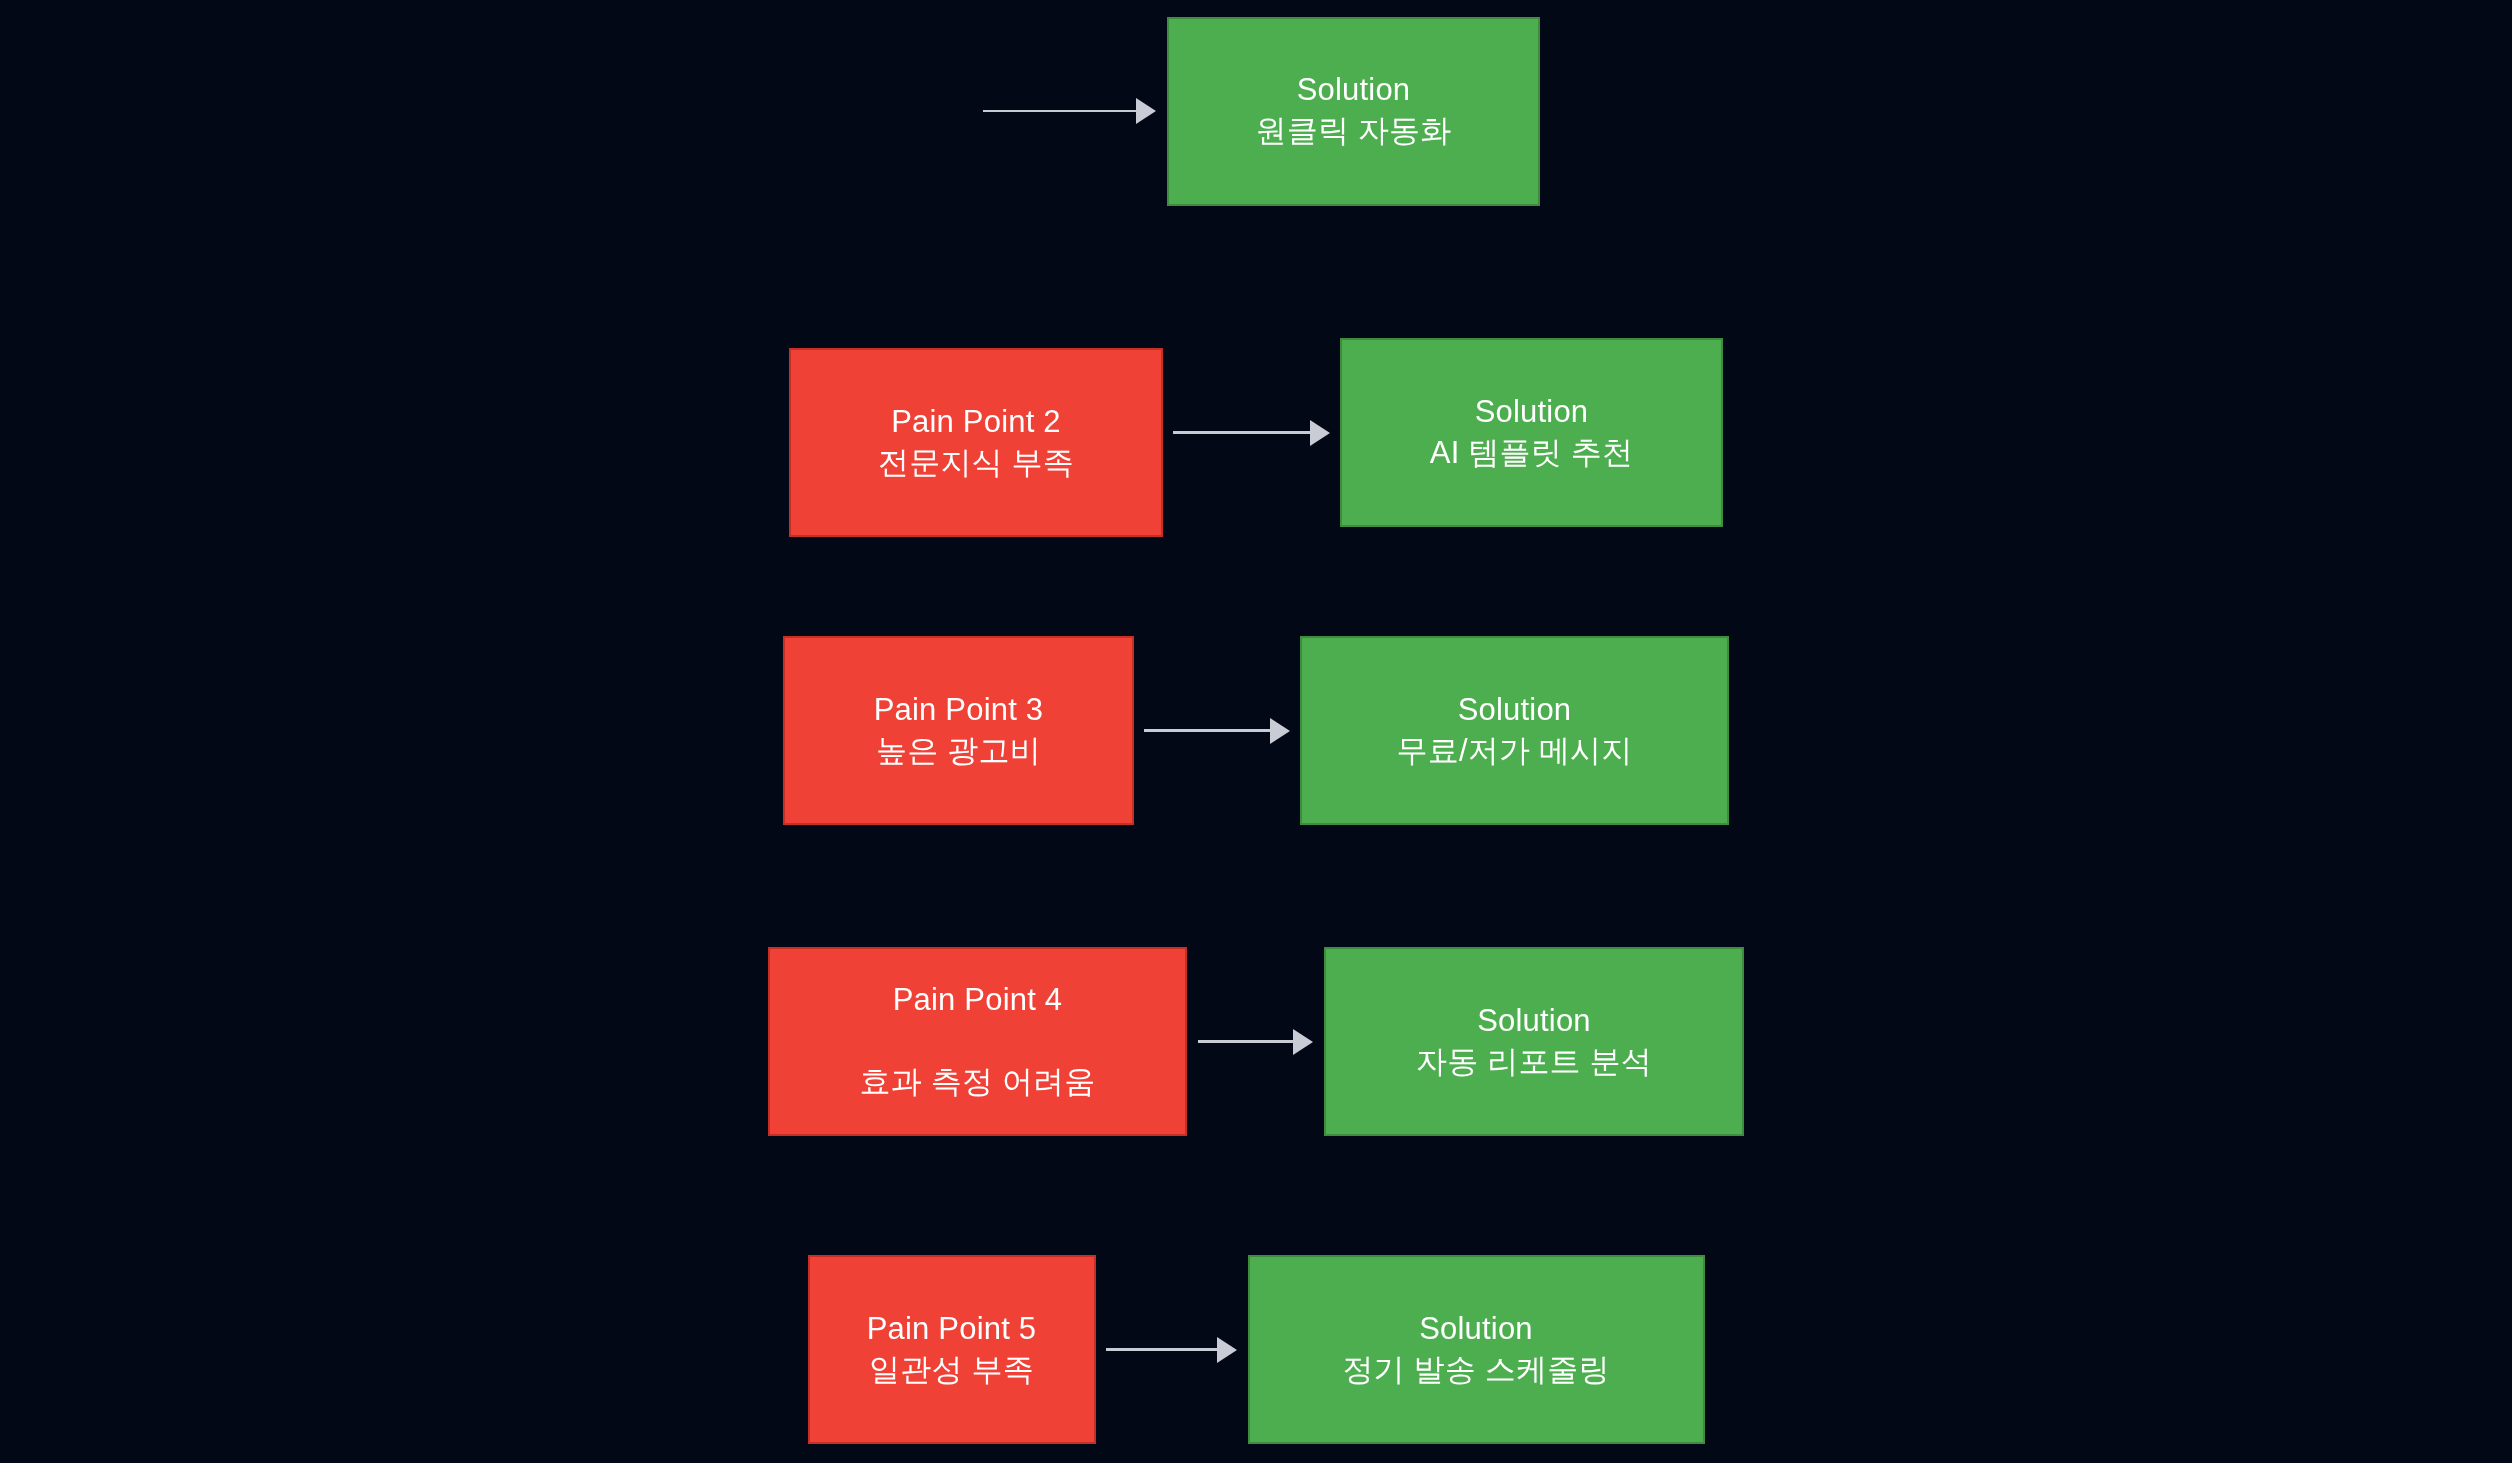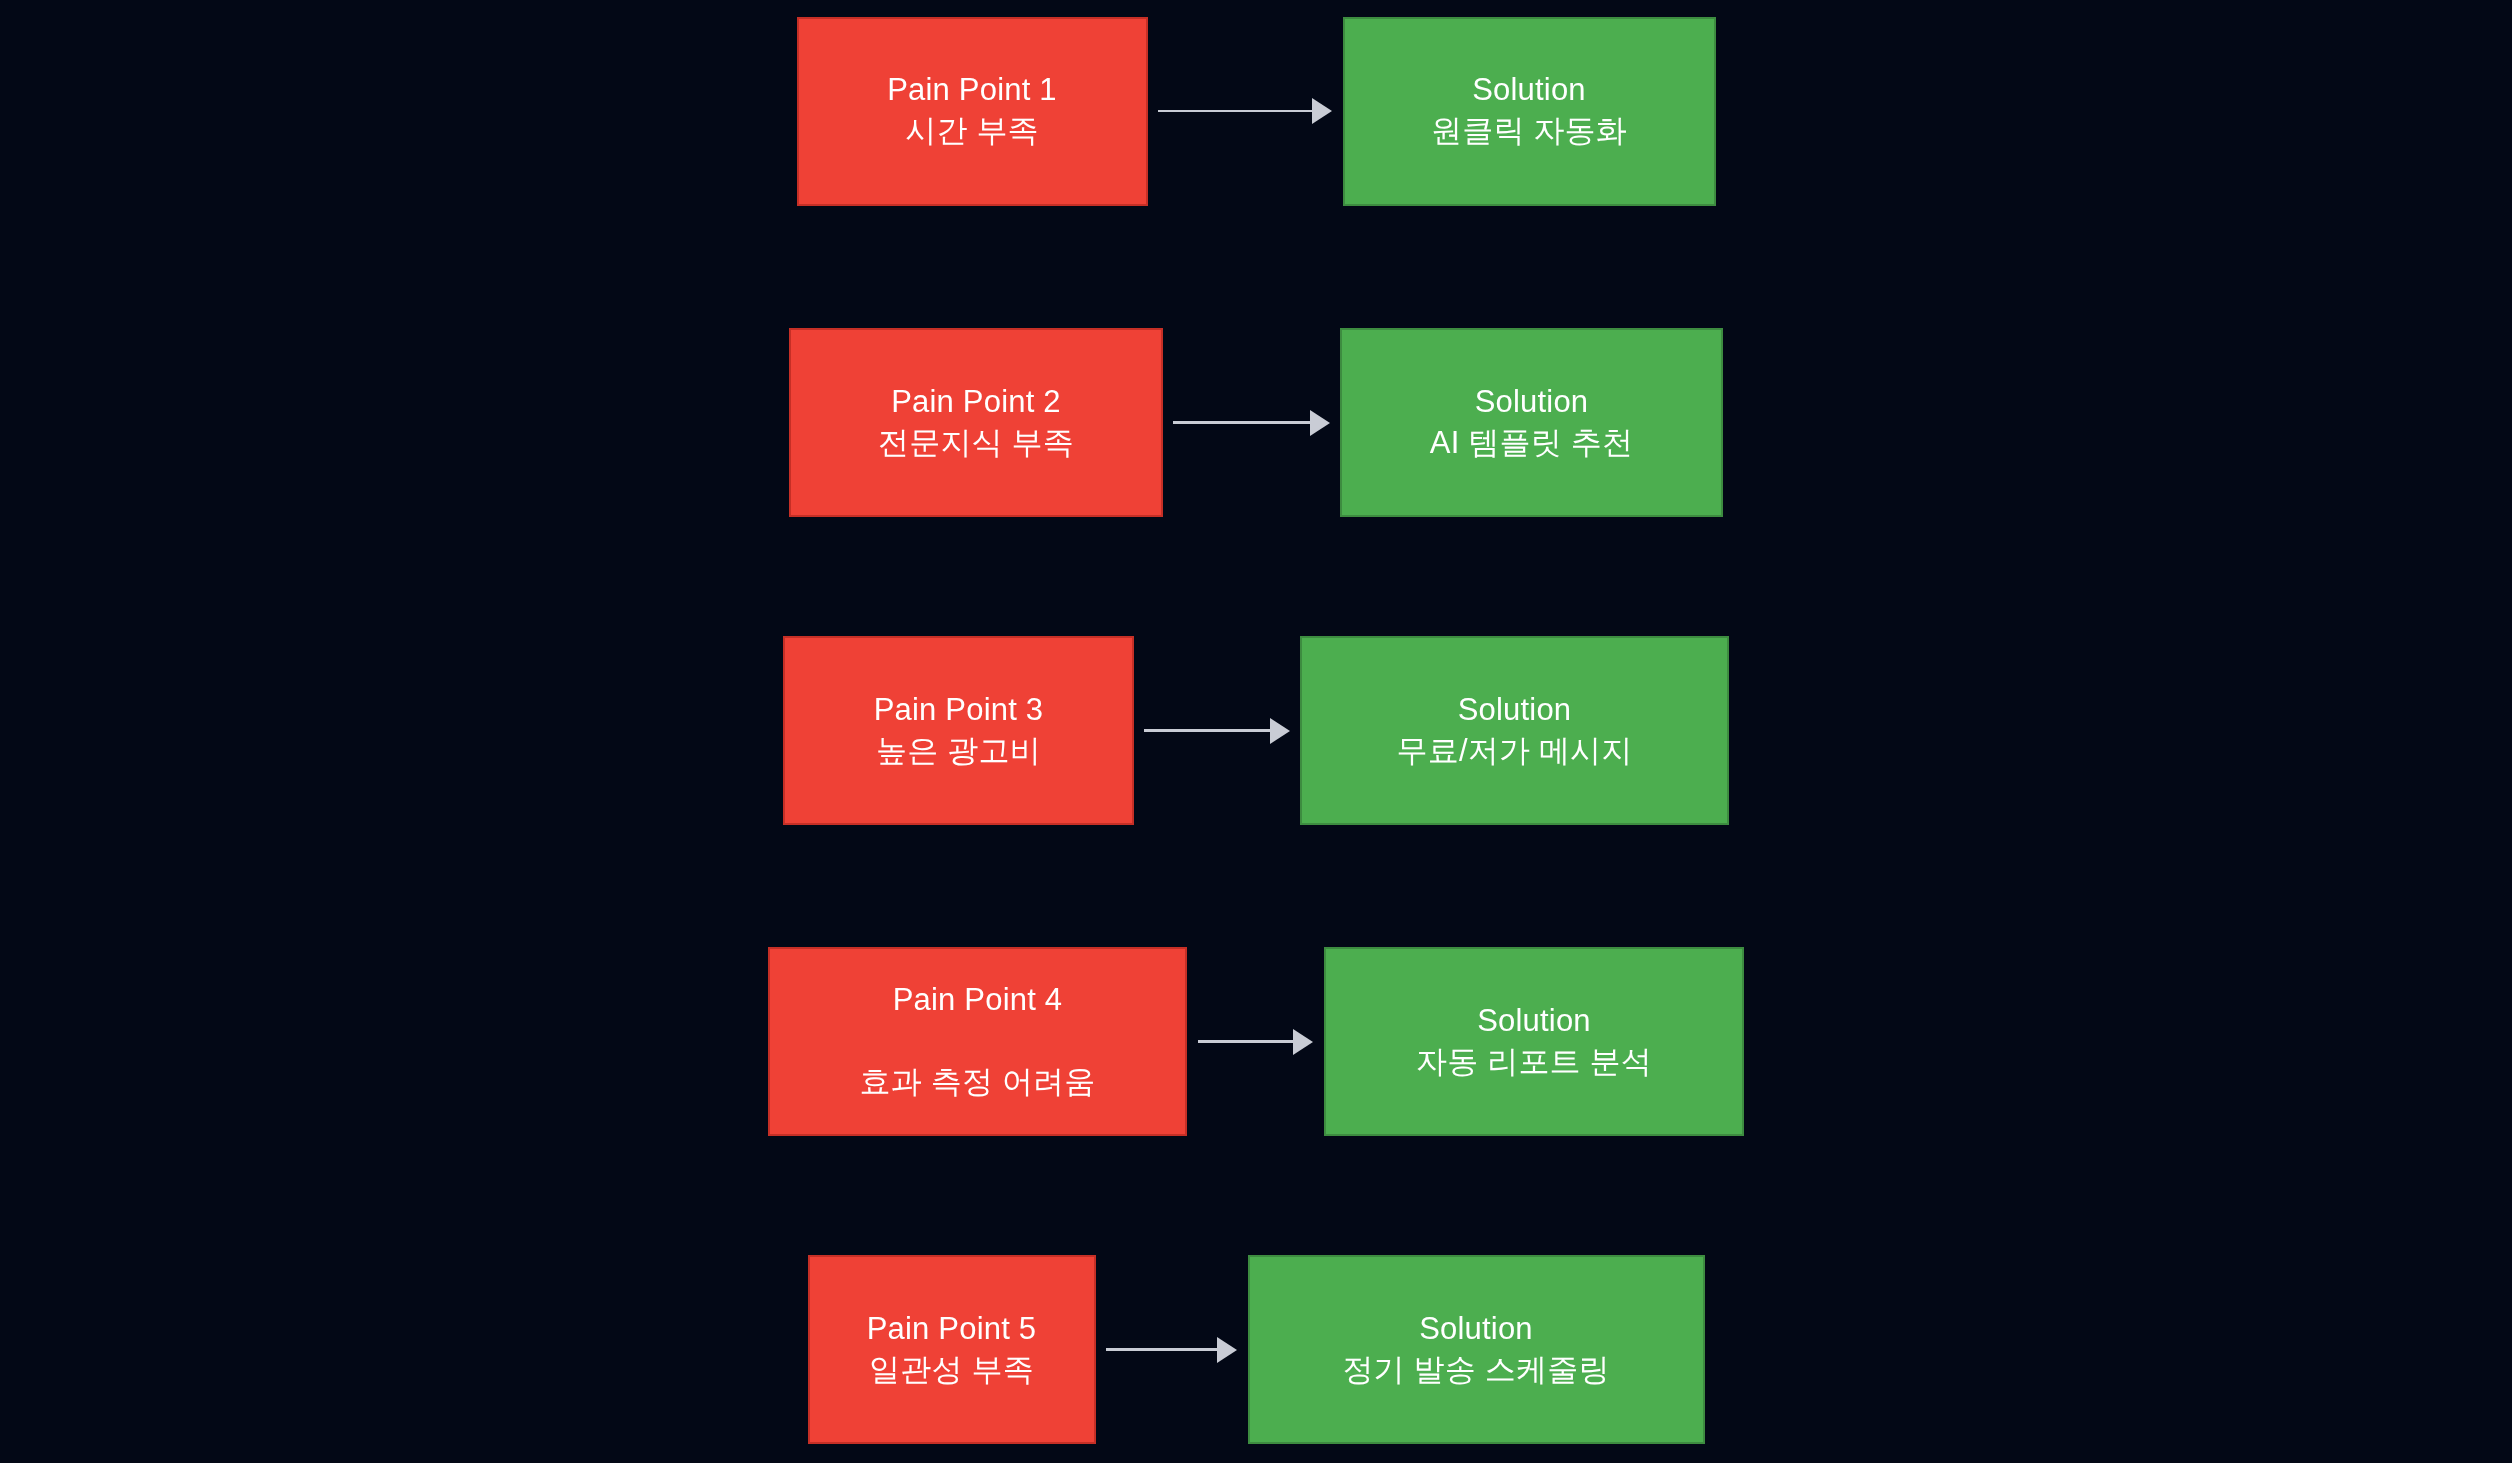--- a/index.html
+++ b/index.html
@@ -78,38 +78,34 @@
     flex-direction: row;
     align-items: center;
   }
 </style>
 </head>
 <body>
 
 <div id="canvas">
 
   <div class="flow-row" style="top:16.6px;">
-    <div class="node node-pain" style="width:351px;">
-      <span class="line1">Pain Point 1</span>
-      <span class="line2">시간 부족</span>
-    </div>
     <div class="edge" style="width:195px;">
       <div class="edge-inner">
         <div class="edge-line" style="width:154px;"></div>
         <div class="edge-head"></div>
       </div>
     </div>
     <div class="node node-solution" style="width:373px;">
       <span class="line1">Solution</span>
       <span class="line2">원클릭 자동화</span>
     </div>
   </div>
 
   <div class="flow-row" style="top:328px;">
-    <div class="node node-pain" style="width:374px;">
+    <div class="node node-pain" style="width:374px;margin-top:20px;">
       <span class="line1">Pain Point 2</span>
       <span class="line2">전문지식 부족</span>
     </div>
     <div class="edge" style="width:177px;">
       <div class="edge-inner">
         <div class="edge-line" style="width:137px;"></div>
         <div class="edge-head"></div>
       </div>
     </div>
     <div class="node node-solution" style="width:383px;">

